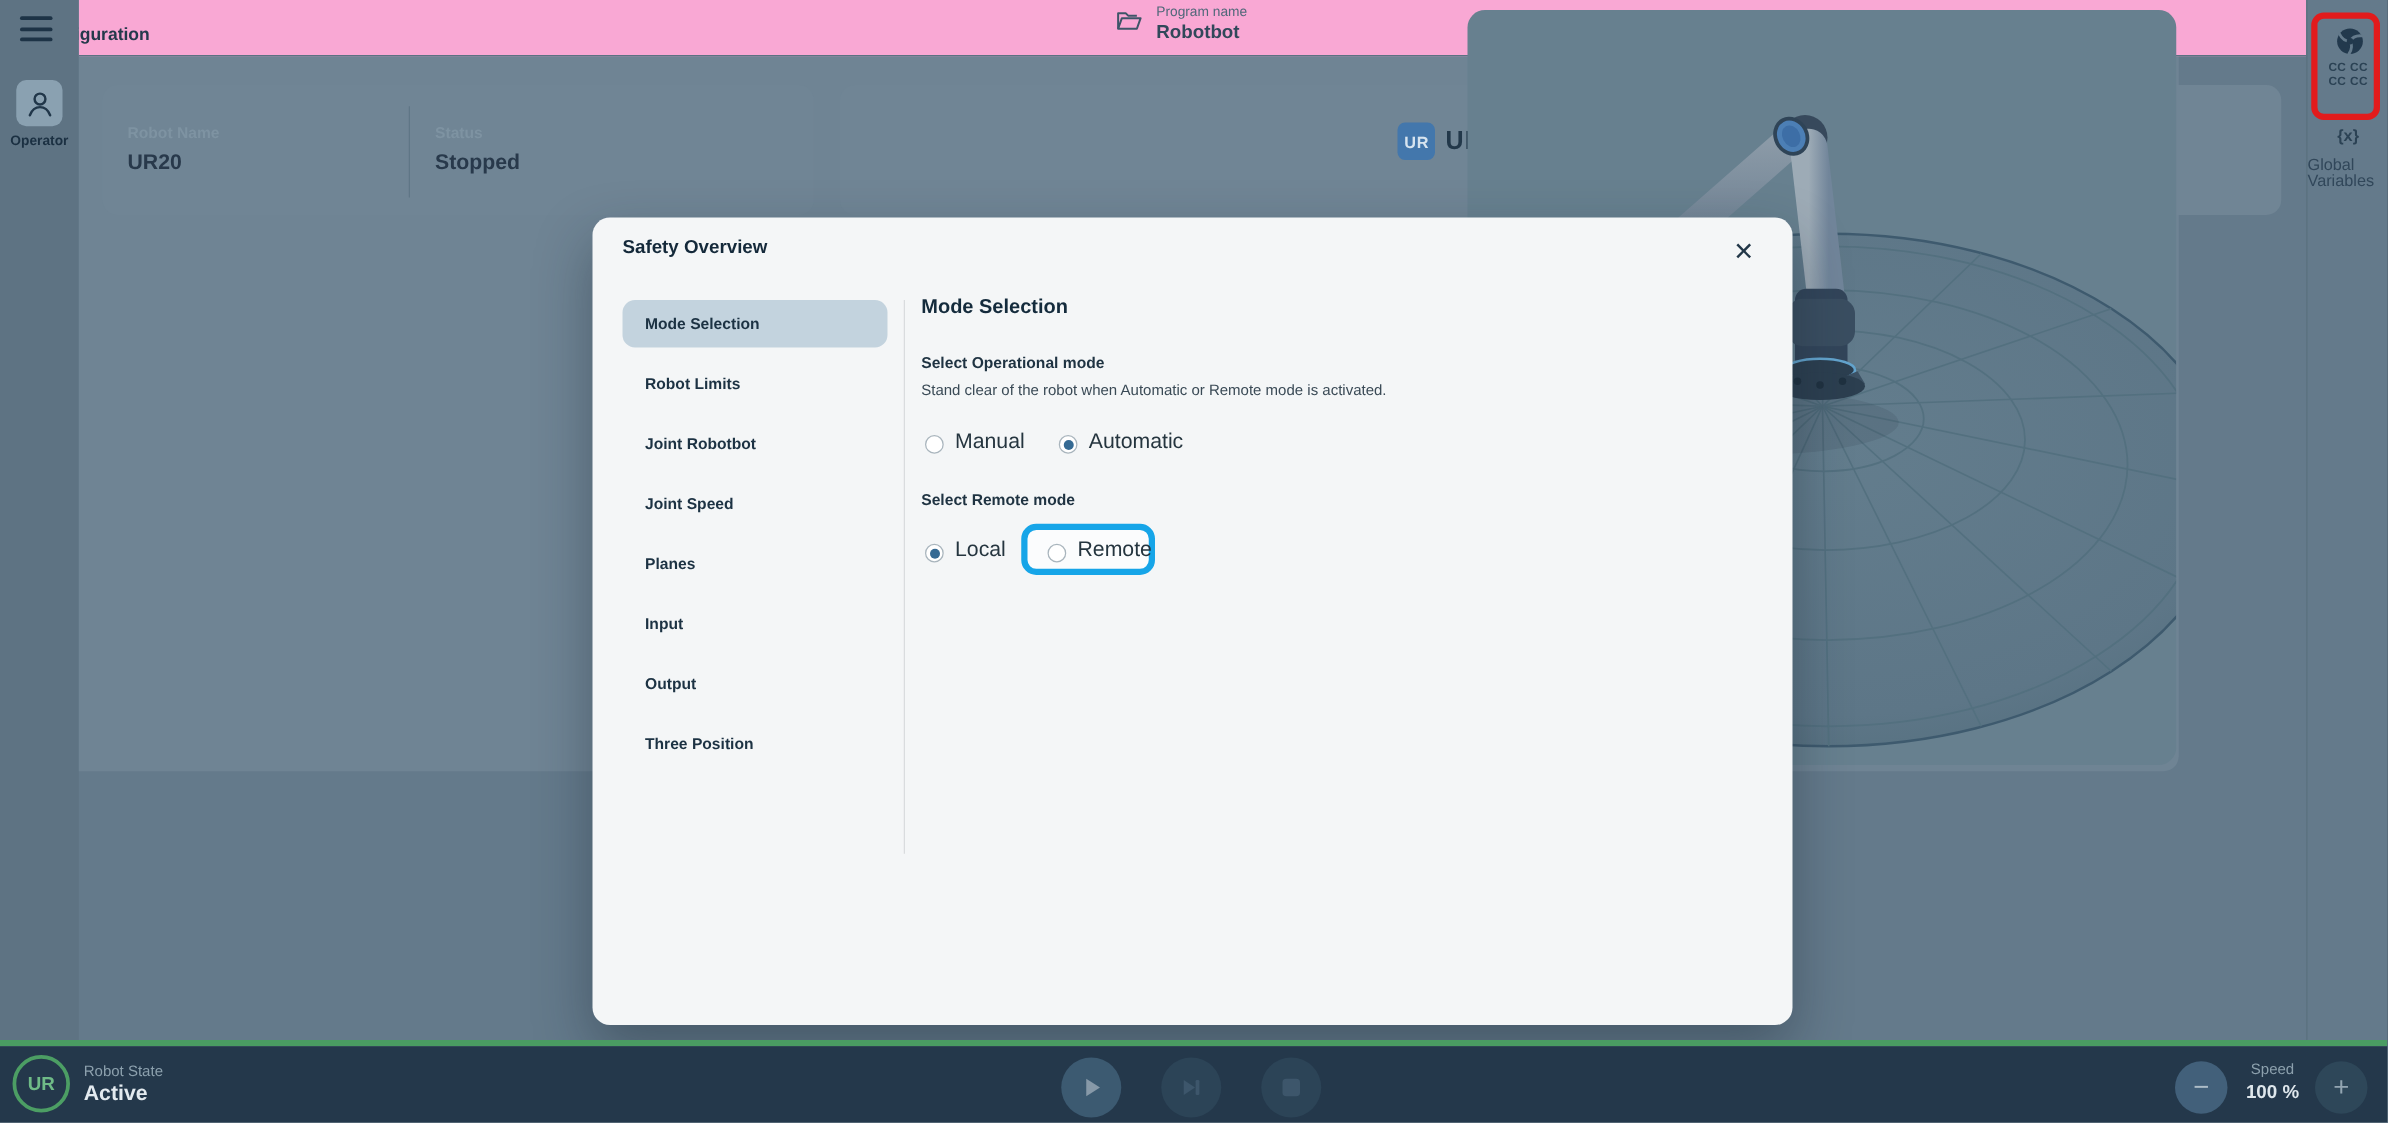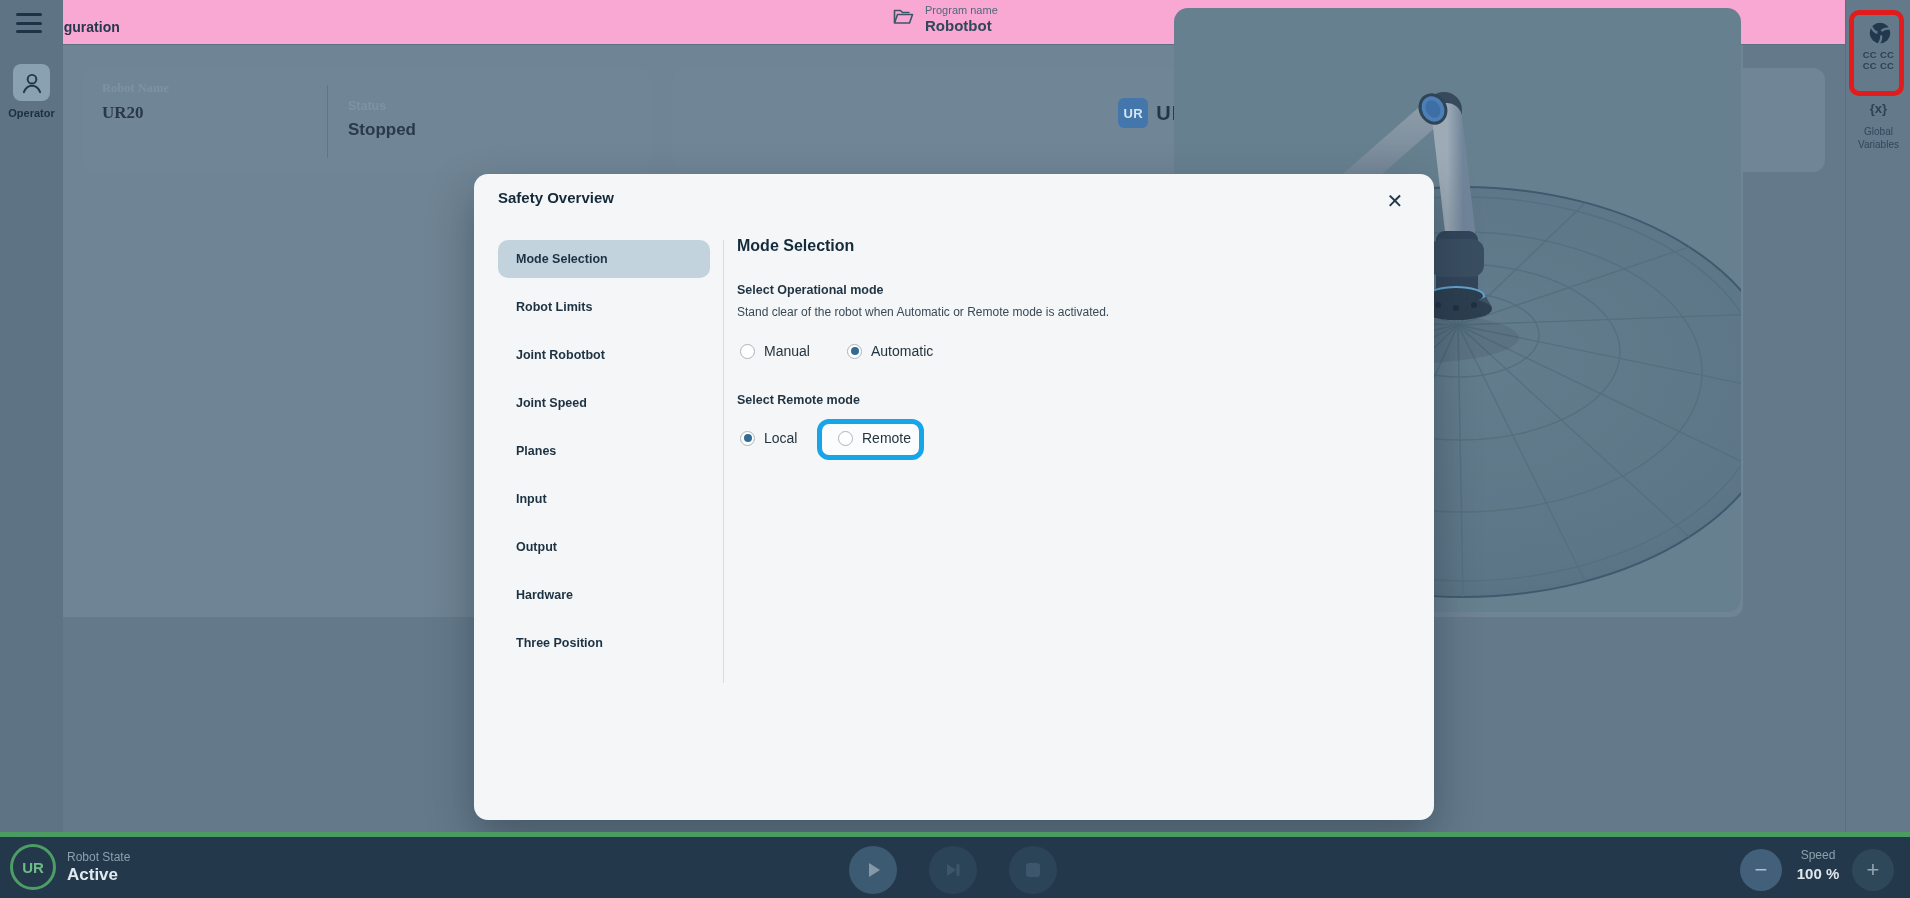--- a/index.html
+++ b/index.html
@@ -18,28 +18,28 @@
   .program { position:absolute; left:828px; top:4px; display:flex; align-items:flex-start; }
   .program-texts { margin-left:10px; }
   .program-label { font-size:11px; color:#51687a; }
   .program-name { font-size:15px; font-weight:700; color:#31485a; margin-top:1px; }
 
   
   #right-sidebar { position:absolute; left:1845px; top:0; width:65px; height:832px; background:#647a8b; border-left:1px solid #59707f; }
   .swirl-wrap { position:absolute; left:21px; top:20px; width:26px; height:26px; }
   .cc-text { position:absolute; left:0; top:49px; width:65px; text-align:center; font-size:9.5px; font-weight:700; color:#2b4254; line-height:11px; letter-spacing:.3px; }
   .gv-icon { position:absolute; left:0; top:101px; width:65px; text-align:center; font-size:13px; font-weight:600; color:#2b4254; }
-  .gv-label { position:absolute; left:0; top:125px; width:65px; text-align:center; font-size:10px; color:#31475a; line-height:13px; }
+  .gv-label { position:absolute; left:0; top:125px; width:65px; text-align:left; font-size:13px; color:#31475a; line-height:13px; }
 
   
   .card { position:absolute; background:#708595; border-radius:12px; }
   #card-status { left:82px; top:68px; width:569px; height:104px; }
   .field-label { font-size:12.5px; font-weight:700; color:#7e93a2; }
   .field-value { font-size:17px; font-weight:700; color:#28394b; margin-top:7px; }
-  .fs-1 { position:absolute; left:20px; top:13px;font-family:Liberation Serif, serif; }
+  .fs-1 { position:absolute; left:20px; top:31px; }
   .fs-2 { position:absolute; left:266px; top:31px; }
   .card-vdiv { position:absolute; left:245px; top:17px; width:1px; height:73px; background:#5f7686; }
 
   #card-logo { left:672px; top:68px; width:1153px; height:104px; display:flex; align-items:center; justify-content:center; }
   .brand { display:flex; align-items:center; margin-top:-14px; }
   .ur-mark { width:30px; height:30px; border-radius:6px; background:#4377ac; color:#d7e4ef; font-size:13px; font-weight:700; display:flex; align-items:center; justify-content:center; letter-spacing:.5px; }
   .ur-word { margin-left:8px; font-size:20px; font-weight:700; letter-spacing:1px; color:#22384a; transform:scaleY(1.05); }
 
   #card-config { left:82px; top:193px; width:1743px; height:617px; background:#6f8494; border-radius:12px; }
   .config-title { position:absolute; left:28px; top:19px; font-size:14px; font-weight:700; color:#24394b; }
@@ -53,21 +53,21 @@
   .modal-close { position:absolute; left:904px; top:10px; width:34px; height:34px; font-size:20px; color:#223748; display:flex; align-items:center; justify-content:center; cursor:pointer; }
   .modal-nav { position:absolute; left:24px; top:66px; width:212px; }
   .nav-item { position:relative; height:38px; margin-bottom:10px; display:flex; align-items:center; padding-left:18px; font-size:12.5px; font-weight:600; color:#1c3243; border-radius:10px; cursor:pointer; }
   .nav-item.selected { background:#c3d3de; }
   .modal-vdiv { position:absolute; left:249px; top:66px; width:1px; height:443px; background:#d9dcde; }
   .modal-content { position:absolute; left:263px; top:63px; width:670px; height:450px; }
   .content-heading { position:absolute; top:0; font-size:16px; font-weight:700; color:#142b3c; }
   .sec-label { position:absolute; font-size:12.5px; font-weight:700; color:#1f3342; }
   .sec-desc { position:absolute; top:68px; font-size:12px; color:#3a4a56; }
   .opt-row { position:absolute; left:0; width:640px; height:20px; }
-  .opt { position:absolute; top:0; display:flex; align-items:center; gap:9px; font-size:14px; color:#25353f; cursor:pointer; z-index:1; }
+  .opt { position:absolute; top:0; display:flex; align-items:flex-end; gap:9px; font-size:17px; color:#25353f; cursor:pointer; z-index:1; }
   .radio { width:15px; height:15px; border-radius:50%; background:#ffffff; border:1.5px solid #a9b5bd; position:relative; flex:0 0 auto; }
   .radio.checked::after { content:""; position:absolute; left:2.5px; top:2.5px; width:8px; height:8px; border-radius:50%; background:#356a93; }
   .opt-manual { left:3px; } .opt-automatic { left:110px; }
   .opt-local { left:3px; } .opt-remote { left:101px; }
   .hl-blue { position:absolute; left:80px; top:-11px; width:107px; height:41px; border:5px solid #16a5e8; border-radius:12px; background:#fbfcfd; z-index:0; }
 
   
   .hl-red { position:absolute; left:1849px; top:10px; width:55px; height:86px; border:5px solid #e21b1c; border-radius:10px; z-index:40; }
 
   
@@ -241,21 +241,20 @@
     <div class="modal-close">✕</div>
 
     <div class="modal-nav">
       <div class="nav-item selected">Mode Selection</div>
       <div class="nav-item">Robot Limits</div>
       <div class="nav-item">Joint Robotbot</div>
       <div class="nav-item">Joint Speed</div>
       <div class="nav-item">Planes</div>
       <div class="nav-item">Input</div>
       <div class="nav-item">Output</div>
-      <div class="nav-item">Hardware</div>
       <div class="nav-item">Three Position</div>
     </div>
 
     <div class="modal-vdiv"></div>
 
     <div class="modal-content">
       <div class="content-heading">Mode Selection</div>
 
       <div class="sec-label" style="top:46px">Select Operational mode</div>
       <div class="sec-desc">Stand clear of the robot when Automatic or Remote mode is activated.</div>

